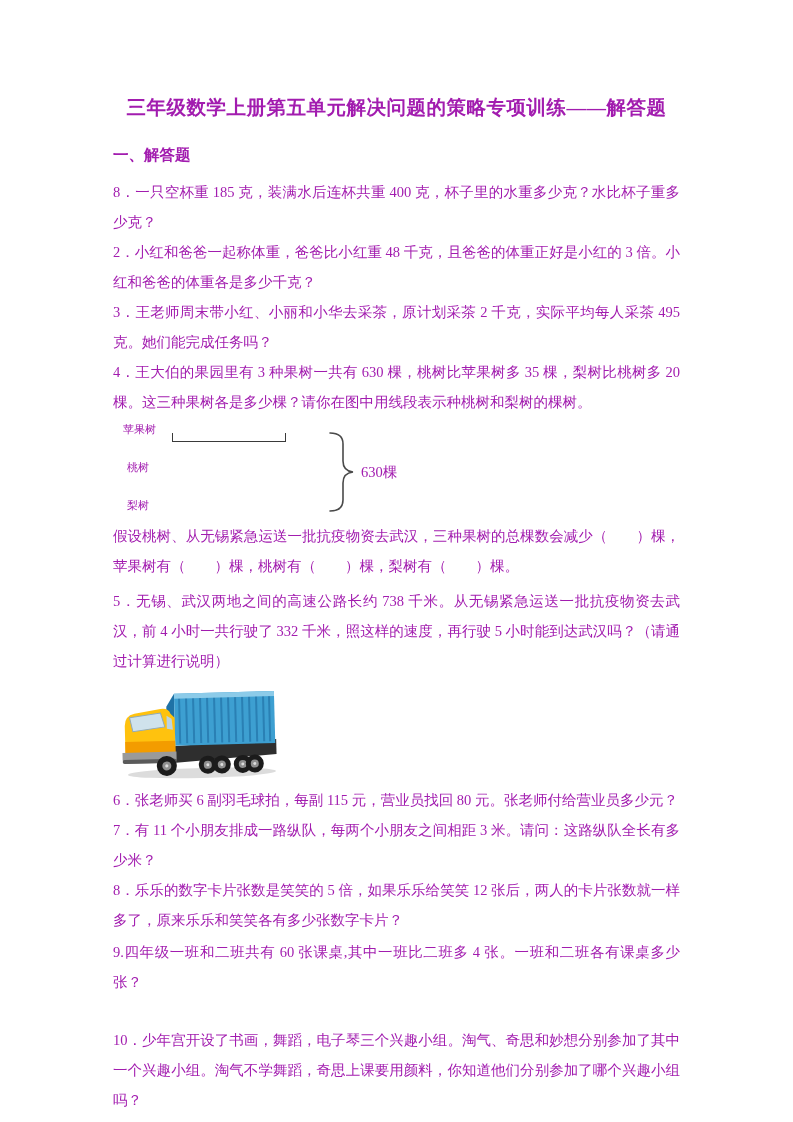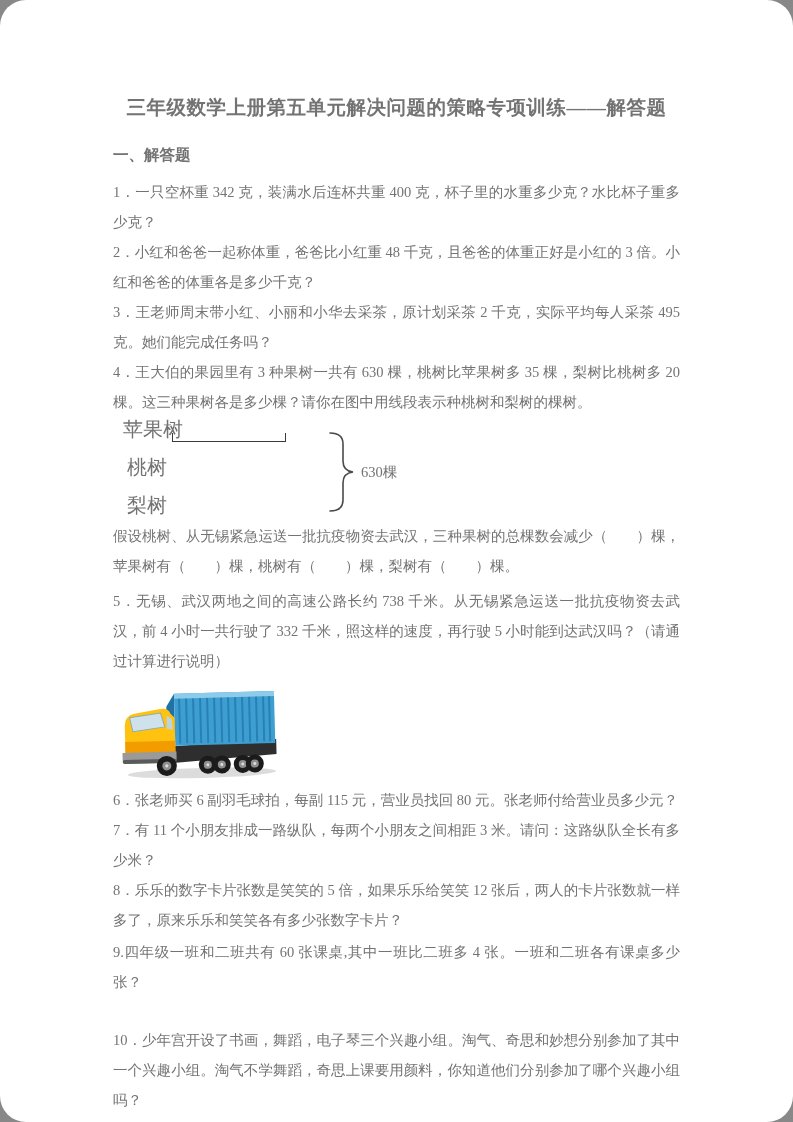--- a/index.html
+++ b/index.html
@@ -3,42 +3,41 @@
 <meta charset="utf-8">
 <style>
   html,body{margin:0;padding:0;background:#888;}
   .page{
     position:relative;
     width:793px;height:1122px;
     background:#ffffff;
     margin:0 auto;
     overflow:hidden;
     font-family:"Liberation Serif","DejaVu Serif",serif;
-    color:#737373;
-    border-radius:26px;
+    color:#a21caf;
   }
   .title{
     position:absolute;left:0;top:94px;width:793px;
     margin:0;text-align:center;
     font-size:19.5px;font-weight:700;letter-spacing:0.5px;
     font-family:"Liberation Serif","DejaVu Serif",serif;
   }
   .section{
     position:absolute;left:113px;top:144px;margin:0;
     font-size:15.5px;font-weight:700;line-height:22px;text-align:right;
   }
   .q{
     position:absolute;left:113px;width:567px;margin:0;
     font-size:14.5px;line-height:30px;text-align:justify;
   }
   .diagram{
     position:absolute;left:113px;top:415px;width:567px;height:106px;
   }
   .dlabel{
-    position:absolute;font-size:20px;line-height:20px;white-space:nowrap;
+    position:absolute;font-size:11px;line-height:20px;white-space:nowrap;
   }
   .seg{
     position:absolute;left:59px;top:18px;width:112px;height:8px;
     border-left:1.5px solid #3a3a3a;
     border-right:1.5px solid #3a3a3a;
     border-bottom:1.5px solid #3a3a3a;
   }
   .brace{position:absolute;left:215px;top:16px;}
   .brace-label{
     position:absolute;left:248px;top:47px;
@@ -48,21 +47,21 @@
 </style>
 </head>
 <body>
 
 <div class="page">
 
   <h1 class="title">三年级数学上册第五单元解决问题的策略专项训练——解答题</h1>
 
   <h2 class="section">一、解答题</h2>
 
-  <p class="q" style="top:177px">1．一只空杯重 342 克，装满水后连杯共重 400 克，杯子里的水重多少克？水比杯子重多少克？</p>
+  <p class="q" style="top:177px">8．一只空杯重 185 克，装满水后连杯共重 400 克，杯子里的水重多少克？水比杯子重多少克？</p>
   <p class="q" style="top:237px">2．小红和爸爸一起称体重，爸爸比小红重 48 千克，且爸爸的体重正好是小红的 3 倍。小红和爸爸的体重各是多少千克？</p>
   <p class="q" style="top:297px">3．王老师周末带小红、小丽和小华去采茶，原计划采茶 2 千克，实际平均每人采茶 495 克。她们能完成任务吗？</p>
   <p class="q" style="top:357px">4．王大伯的果园里有 3 种果树一共有 630 棵，桃树比苹果树多 35 棵，梨树比桃树多 20 棵。这三种果树各是多少棵？请你在图中用线段表示种桃树和梨树的棵树。</p>
 
   <div class="diagram">
     <span class="dlabel" style="left:10px;top:4px">苹果树</span>
     <div class="seg"></div>
     <span class="dlabel" style="left:14px;top:42px">桃树</span>
     <span class="dlabel" style="left:14px;top:80px">梨树</span>
     <svg class="brace" width="28" height="82" viewBox="0 0 28 82">

